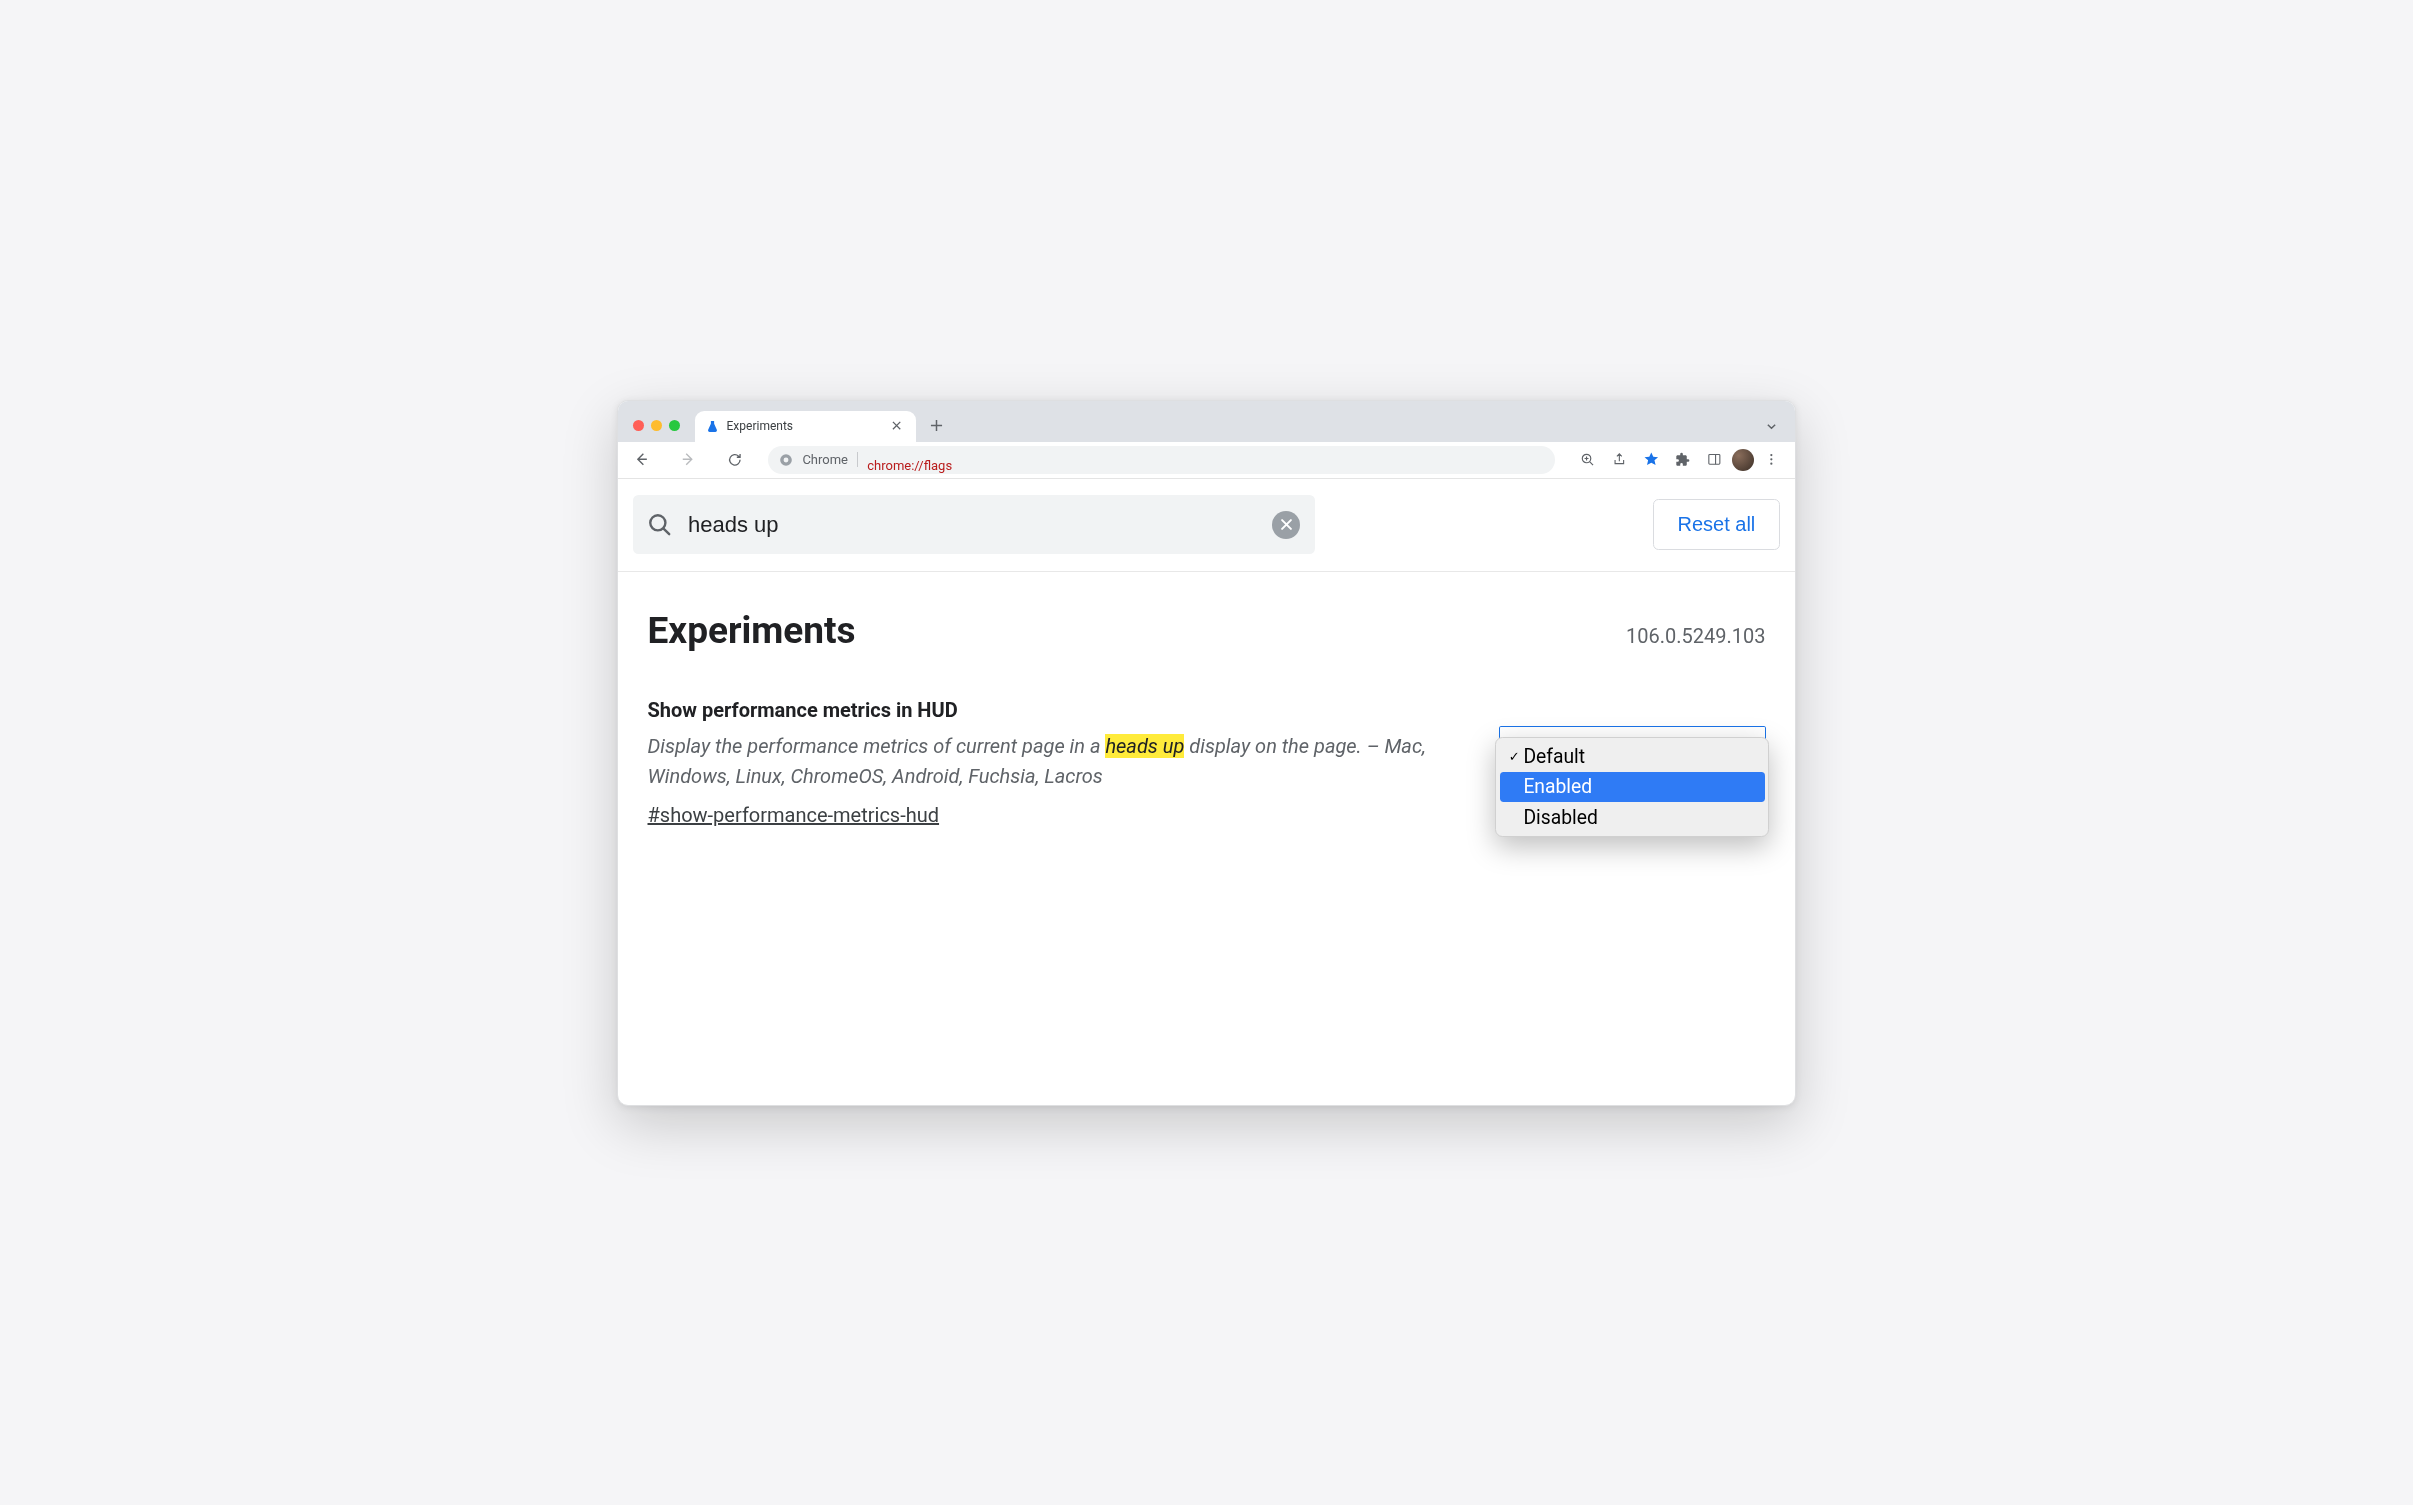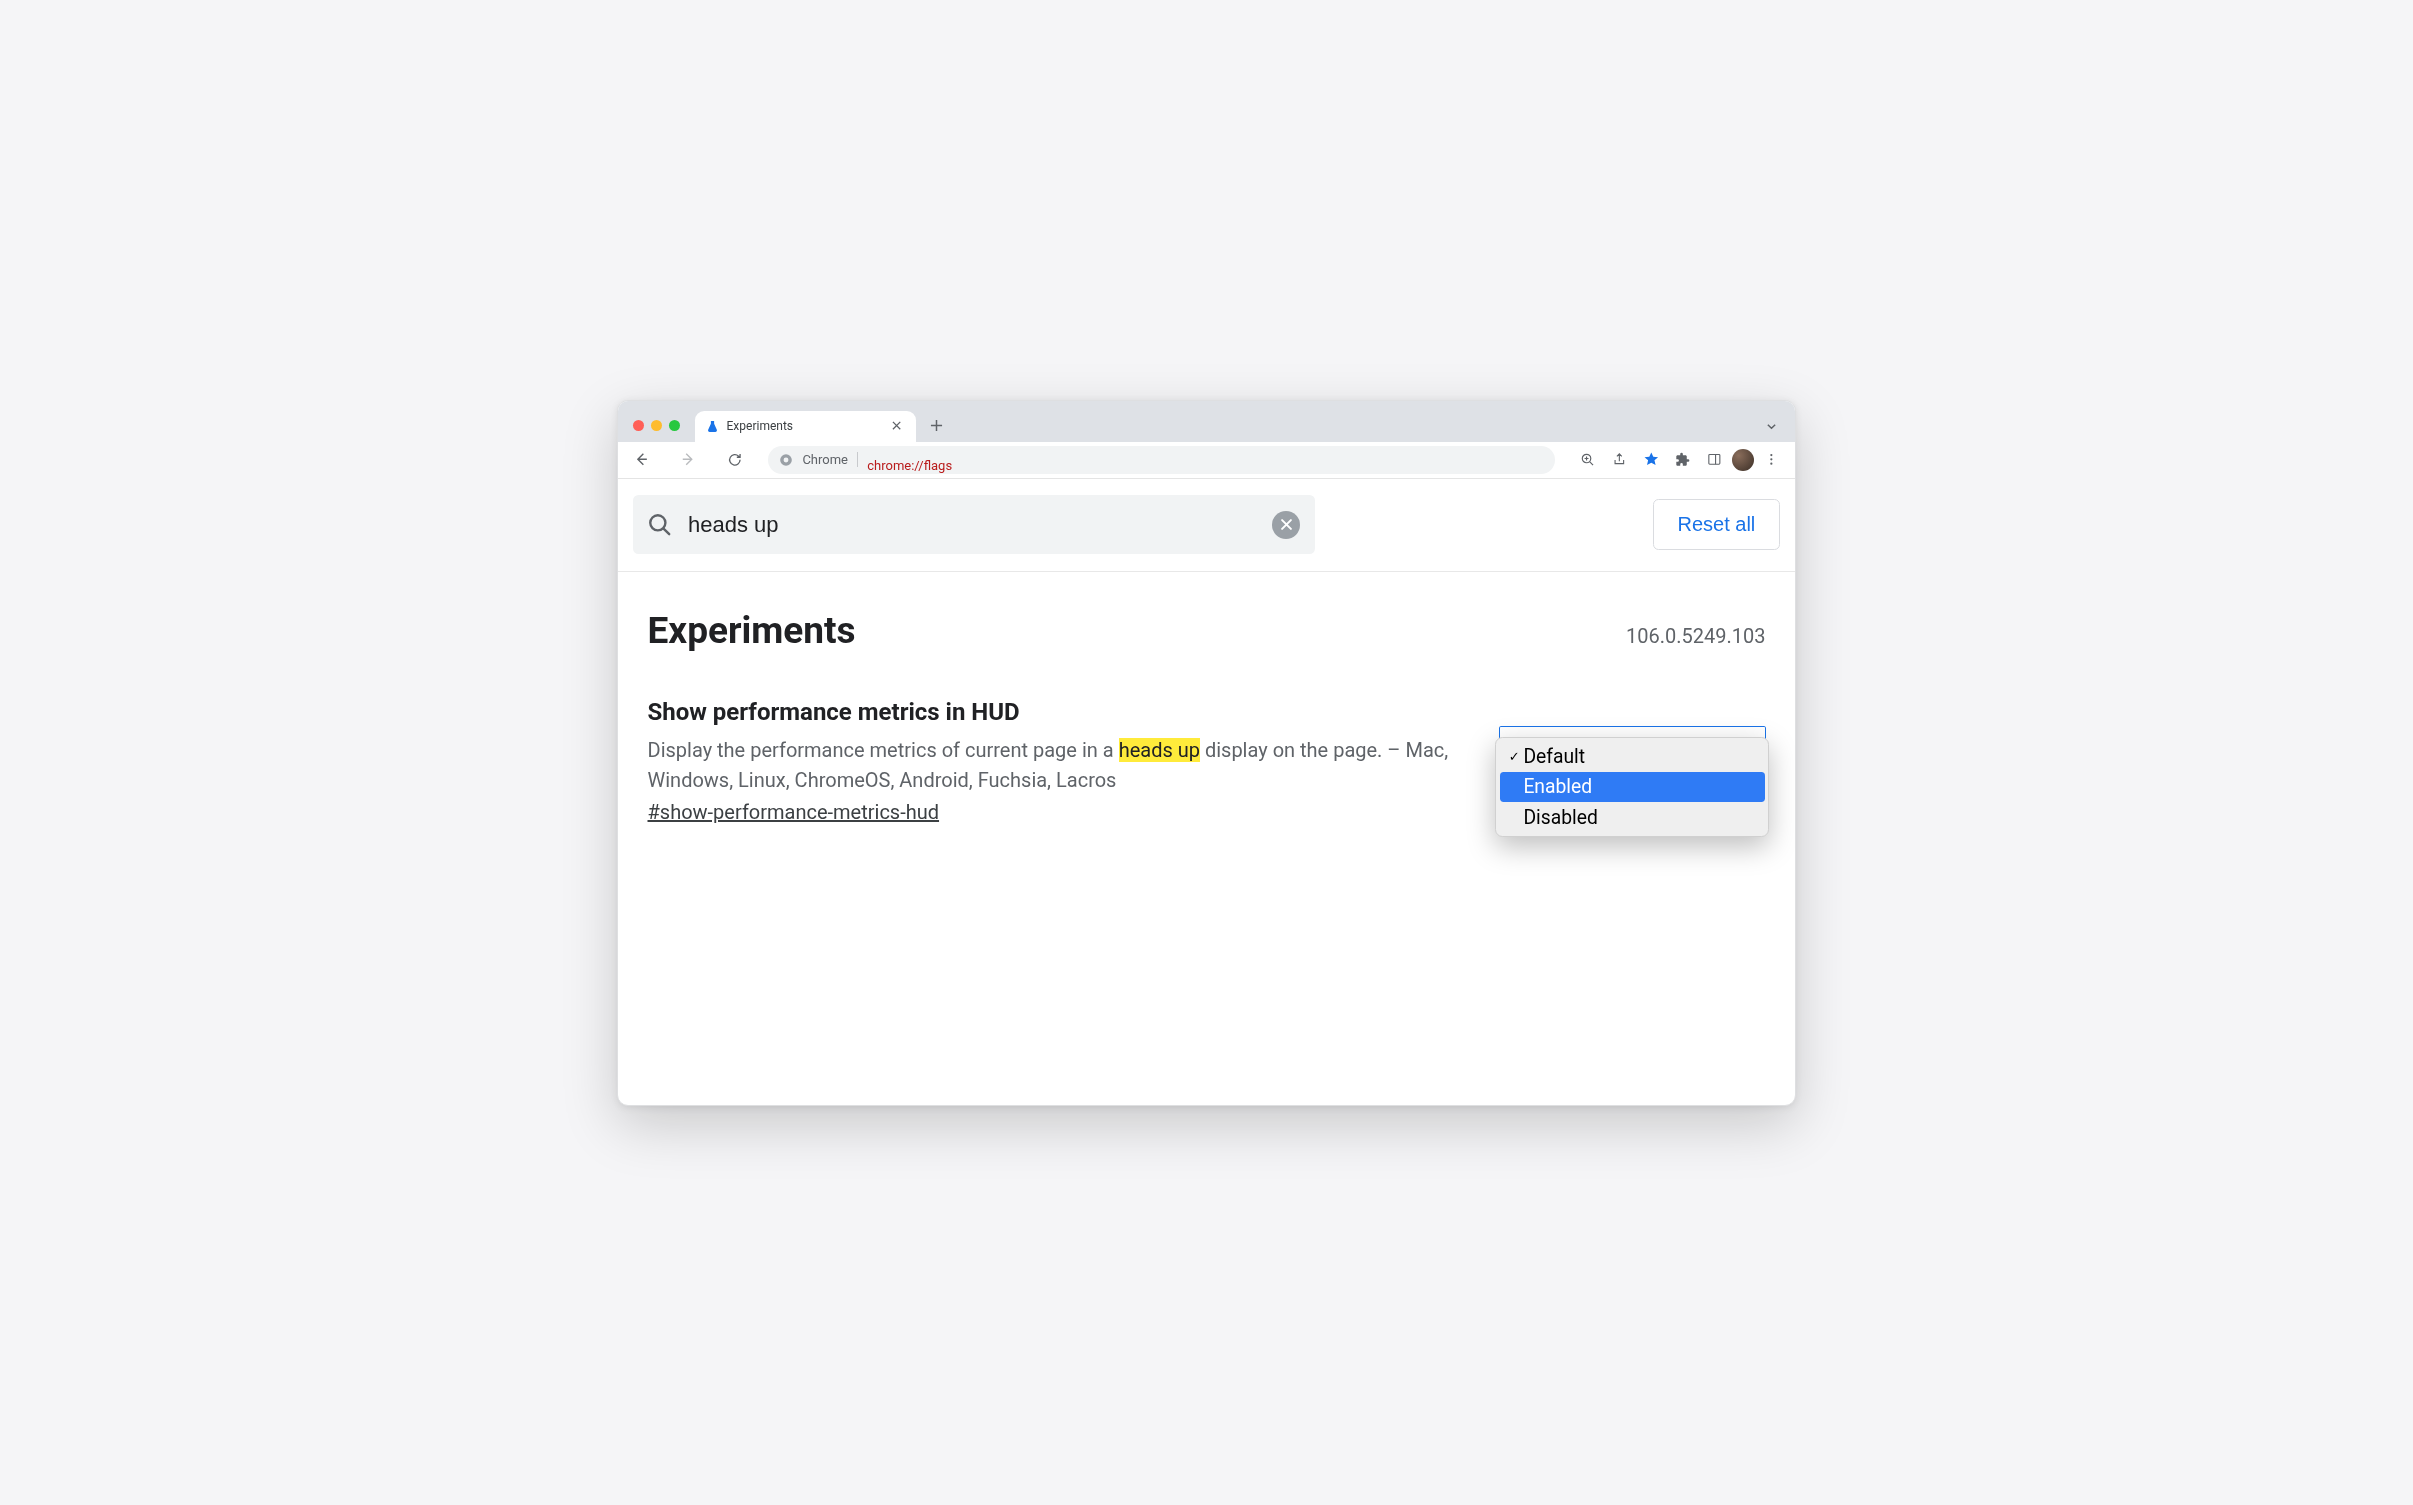--- a/index.html
+++ b/index.html
@@ -216,30 +216,31 @@
   }
 
   .flag-row {
     display: flex;
     gap: 37px;
     align-items: flex-start;
     position: relative;
   }
   .flag-info { flex: 1; }
   .flag-title {
-    font-size: 24px;
+    font-size: 20px;
     font-weight: 700;
     color: #202124;
     margin-bottom: 9.2px;
   }
   .flag-desc {
     font-size: 20px;
     color: #5f6368;
     line-height: 1.5;
-    margin-bottom: 5px;
+    margin-bottom: 12px;
+    font-style: italic;
   }
   .flag-desc .hl {
     background: #ffeb3b;
     color: #202124;
   }
   .flag-anchor {
     font-size: 20px;
     color: #3c4043;
     text-decoration: underline;
   }

